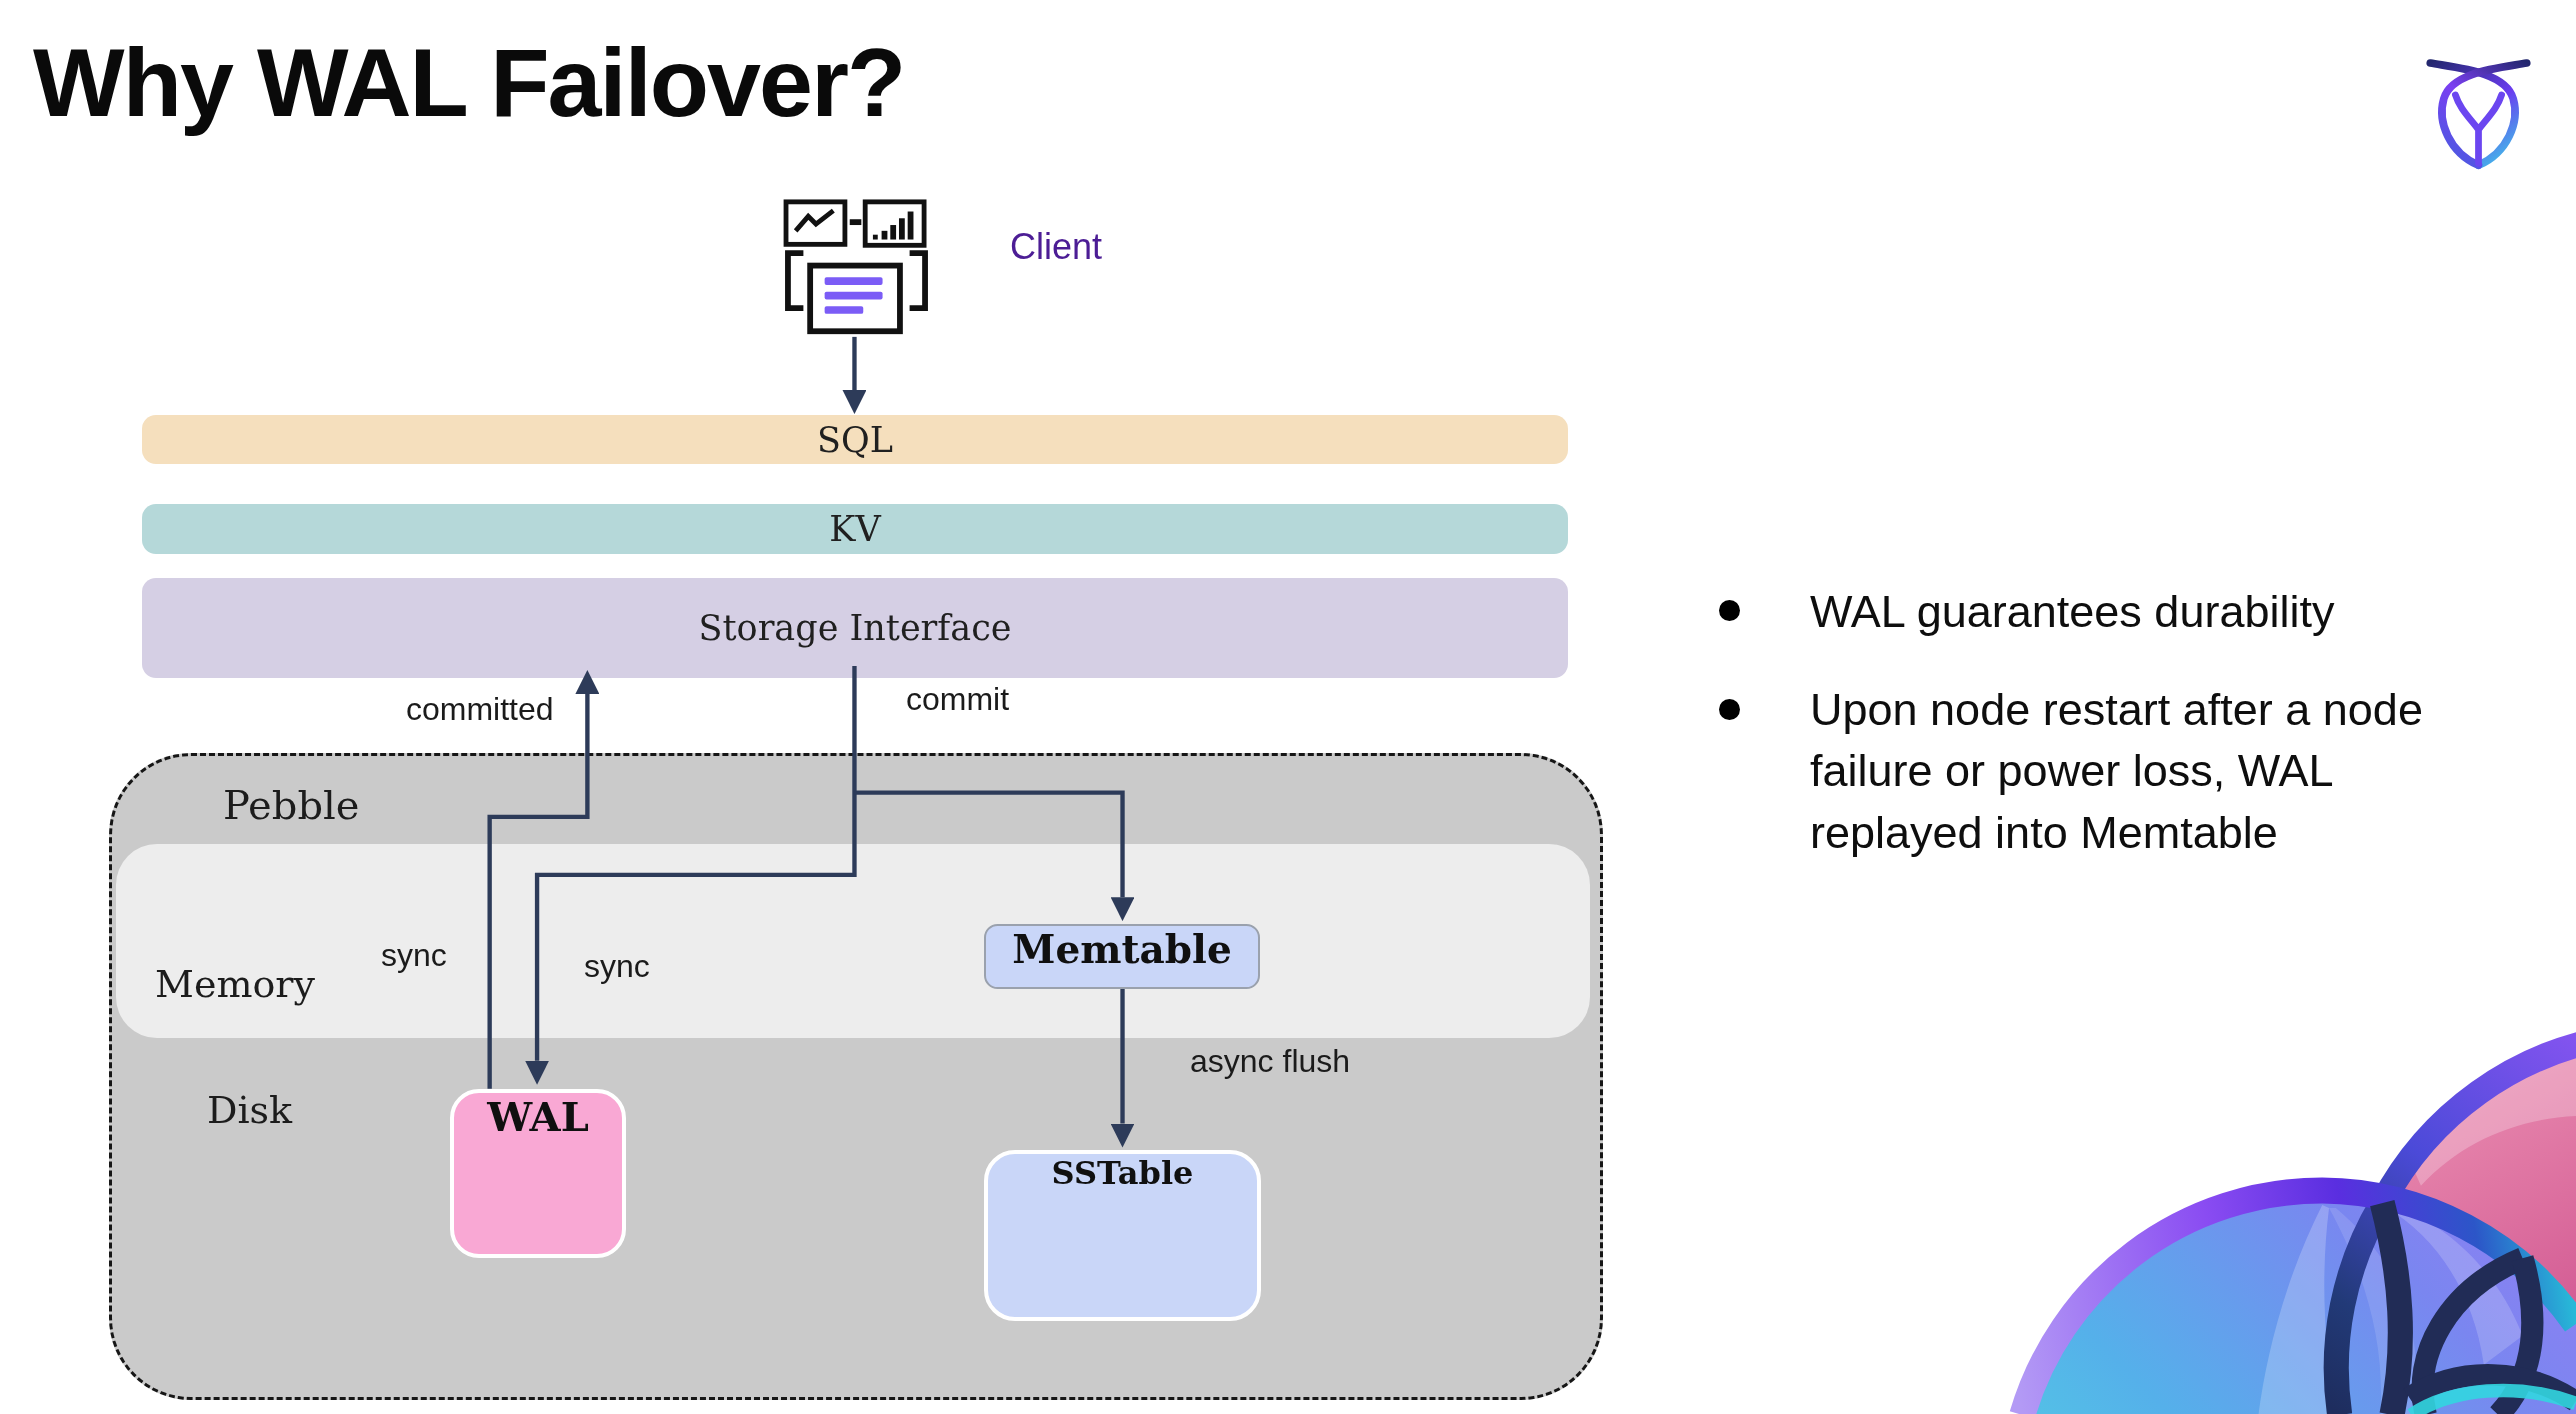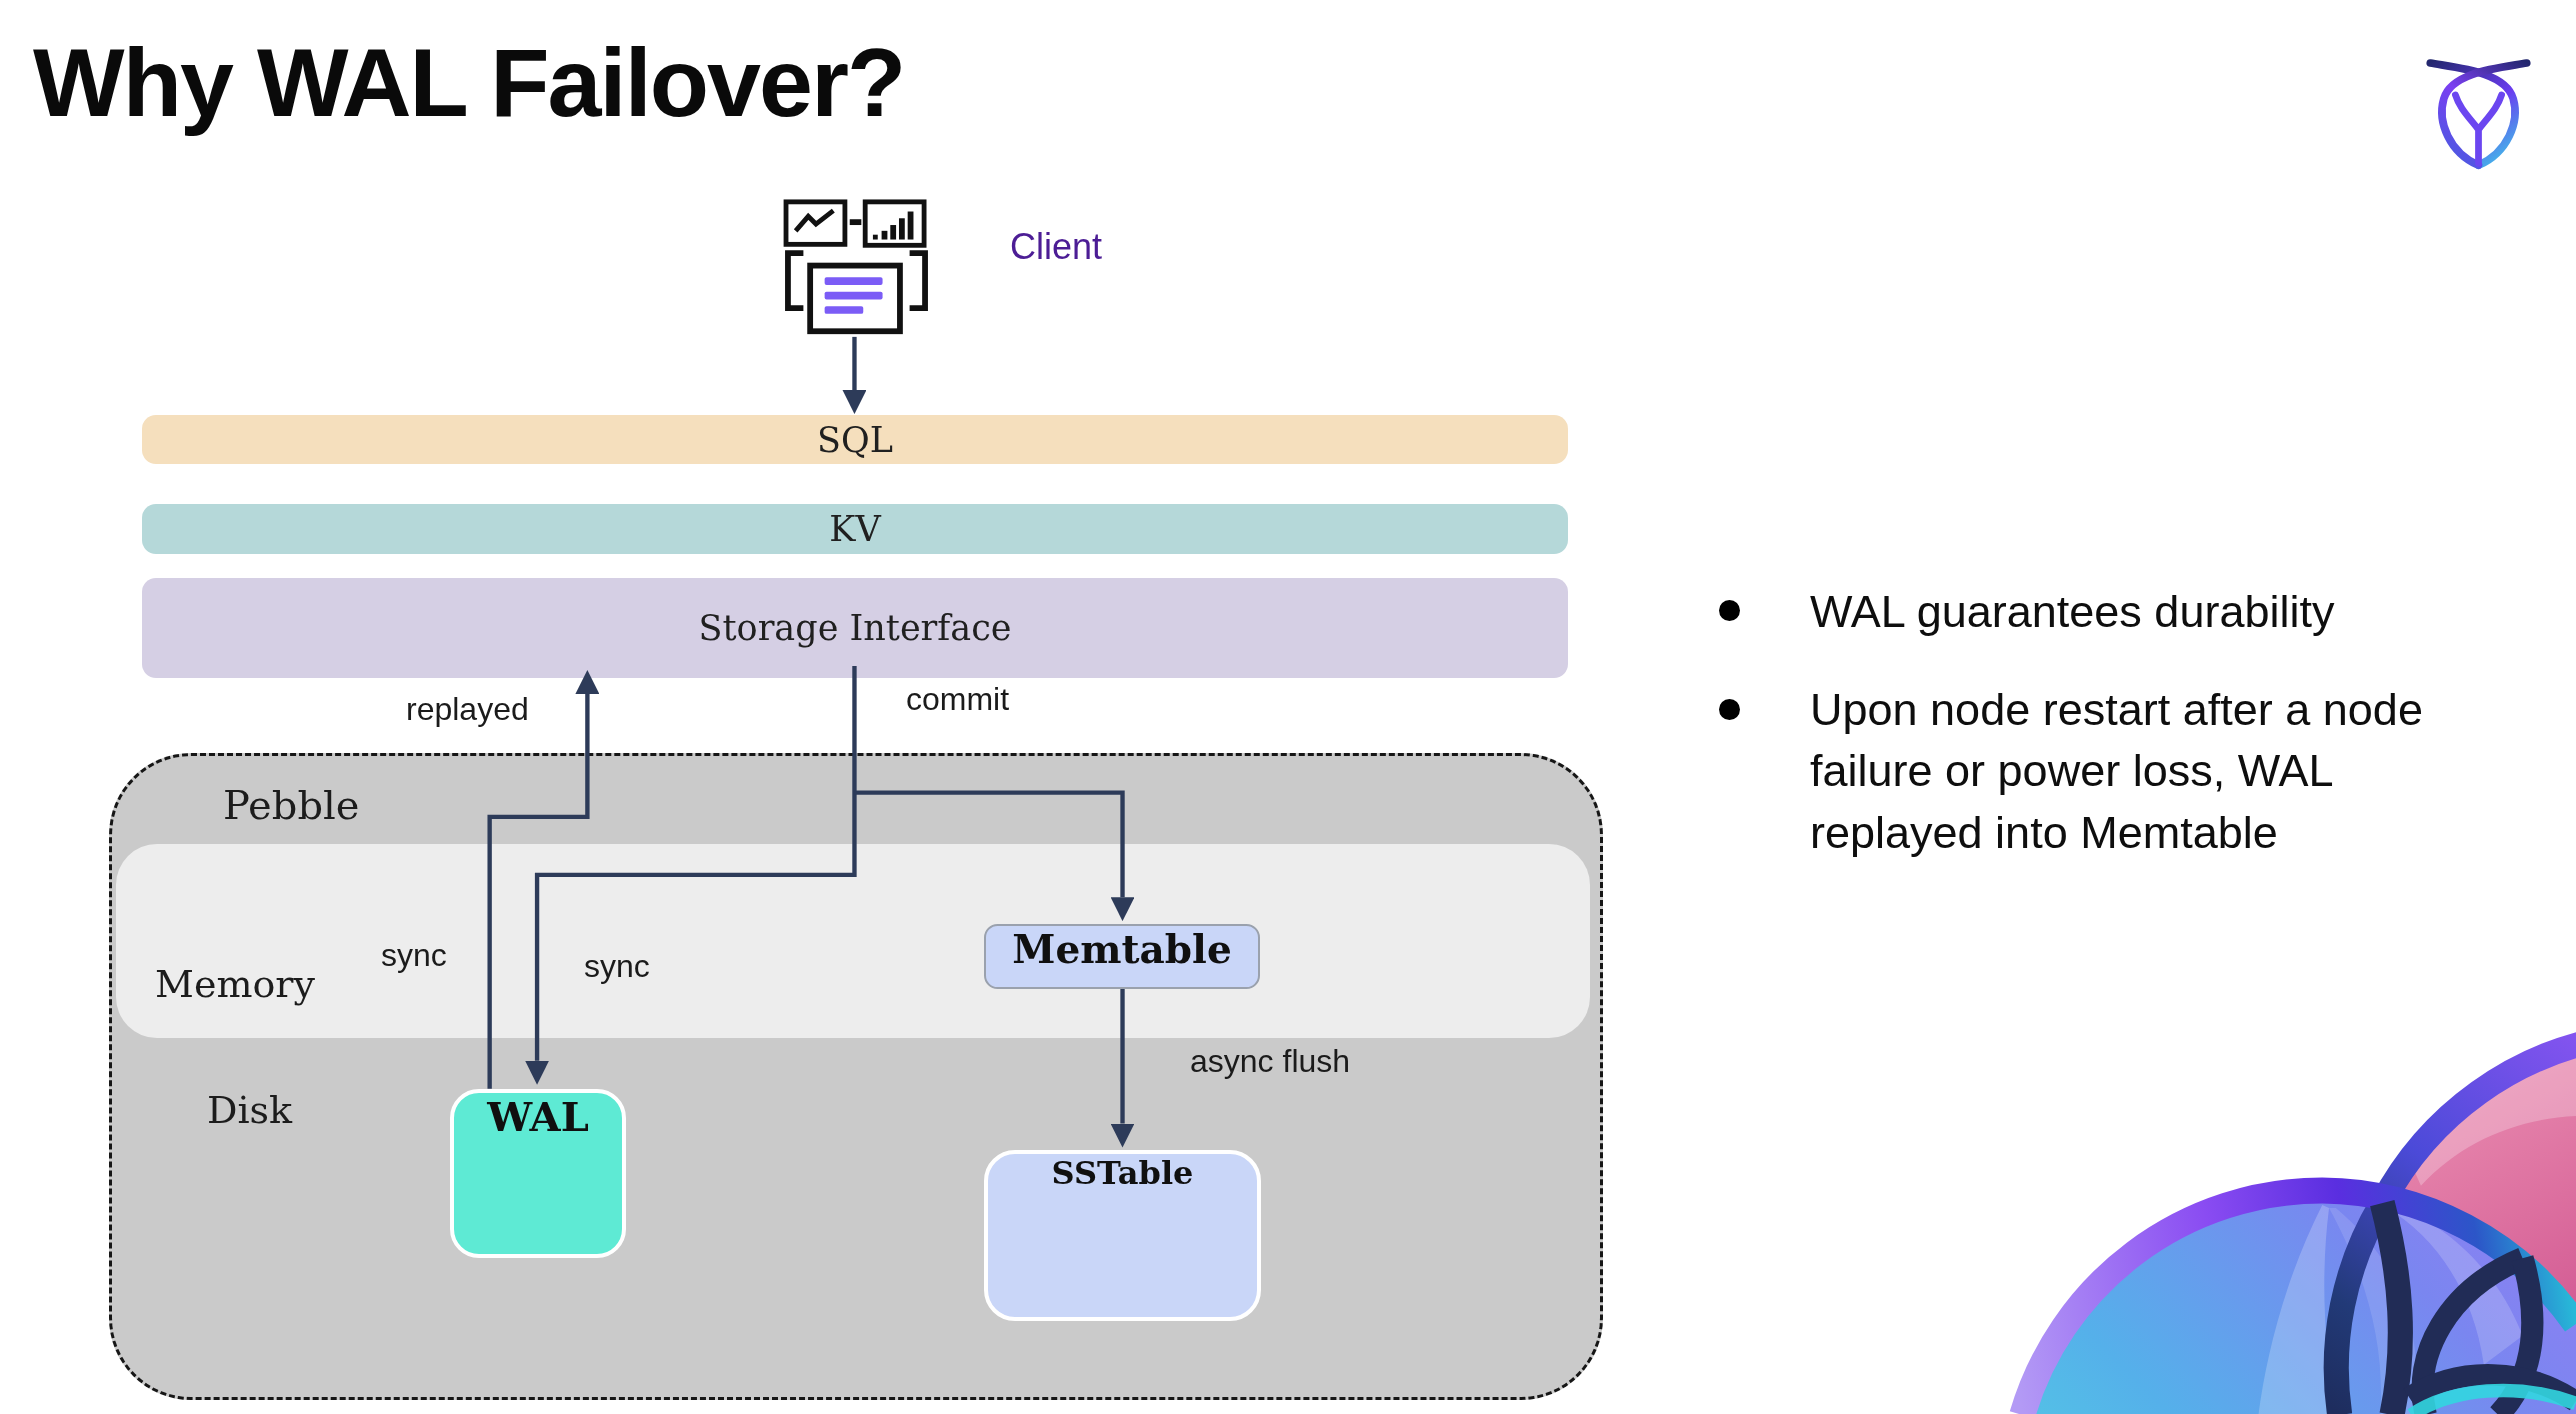--- a/index.html
+++ b/index.html
@@ -176,21 +176,21 @@
   <div class="abs layer-bar bar-storage" style="background-color: rgb(213, 207, 228);">
     <span>Storage Interface</span>
   </div>
 
   <div class="abs pebble" style="background-color: rgb(202, 202, 202);"></div>
   <div class="abs memory-band" style="background-color: rgb(237, 237, 237);"></div>
   <div class="abs zone-label lbl-pebble">Pebble</div>
   <div class="abs zone-label lbl-memory">Memory</div>
   <div class="abs zone-label lbl-disk">Disk</div>
 
-  <div class="abs node node-wal" style="background-color: #5eead4;">
+  <div class="abs node node-wal" style="background-color: #f9a8d4;">
     <span>WAL</span>
   </div>
   <div class="abs node node-memtable" style="background-color: rgb(201, 214, 248);">
     <span>Memtable</span>
   </div>
   <div class="abs node node-sstable" style="background-color: rgb(201, 214, 248);">
     <span>SSTable</span>
   </div>
 
   <svg class="abs overlay-svg" width="2576" height="1415" viewBox="0 0 2662 1462">
@@ -201,21 +201,21 @@
     </defs>
     <g fill="none" stroke="#2d3b59" stroke-width="4.5">
       <path d="M 883,348 V 403" marker-end="url(#arrowhead)"></path>
       <path d="M 506,1125 V 844 H 607 V 717" marker-end="url(#arrowhead)"></path>
       <path d="M 883,688 V 904 H 555 V 1096" marker-end="url(#arrowhead)"></path>
       <path d="M 883,819 H 1160 V 927" marker-end="url(#arrowhead)"></path>
       <path d="M 1160,1022 V 1161" marker-end="url(#arrowhead)"></path>
     </g>
   </svg>
 
-  <div class="abs edge-label lbl-committed">replayed</div>
+  <div class="abs edge-label lbl-committed">committed</div>
   <div class="abs edge-label lbl-commit">commit</div>
   <div class="abs edge-label lbl-sync-left">sync</div>
   <div class="abs edge-label lbl-sync-right">sync</div>
   <div class="abs edge-label lbl-async">async flush</div>
 
   <div class="abs bullets">
     <ul>
       <li>WAL guarantees durability</li>
       <li>Upon node restart after a node failure or power loss, WAL replayed into Memtable</li>
     </ul>

